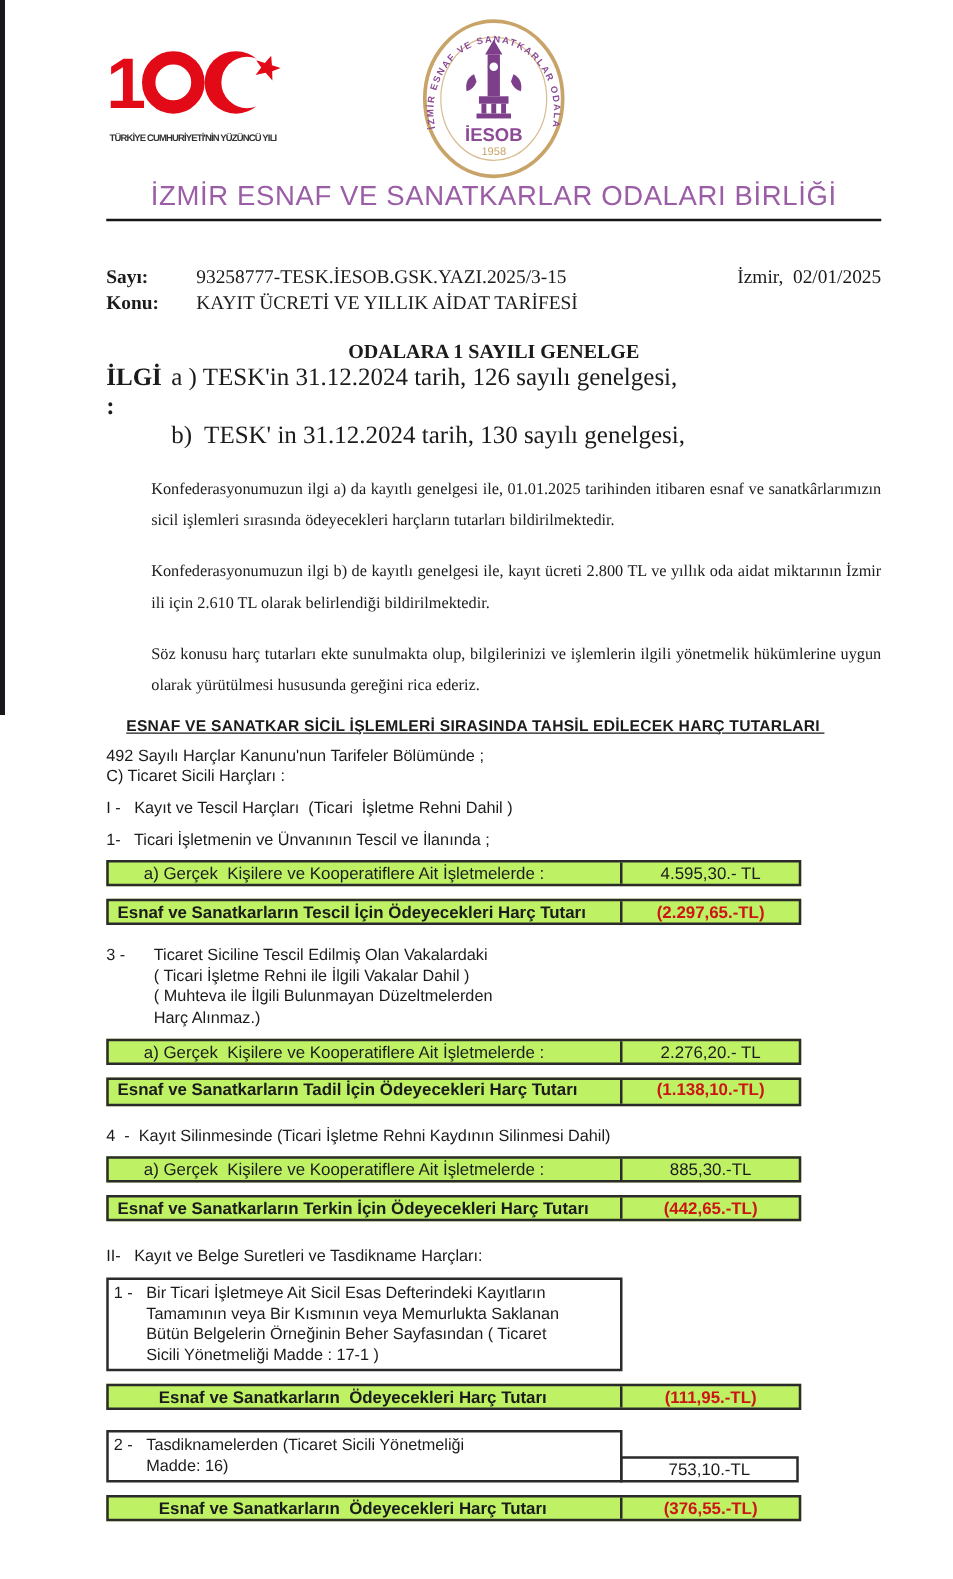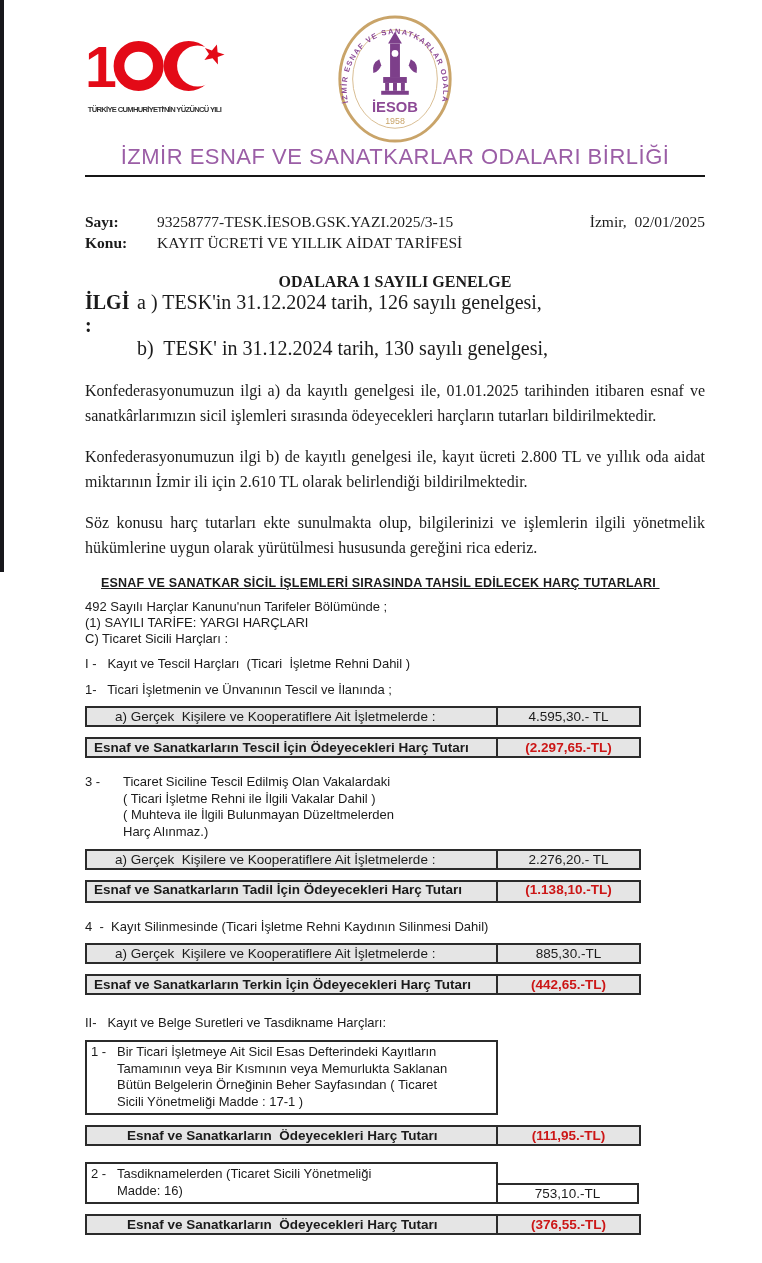--- a/index.html
+++ b/index.html
@@ -22,37 +22,37 @@
   .meta-row{display:flex;}
   .meta-label{font-weight:bold;width:72px;flex:0 0 72px;}
   .place-date{position:absolute;right:0;top:0;white-space:pre-wrap;}
 
   .circular-heading{margin-top:20px;text-align:center;font-weight:bold;font-size:16px;white-space:pre-wrap;}
 
   .ilgi{font-size:20px;line-height:23px;}
   .ilgi-row{display:flex;}
   .ilgi-label{font-weight:bold;width:52px;flex:0 0 52px;}
   .ilgi-b{padding-left:52px;white-space:pre-wrap;}
-  .para{margin-top:16px;font-size:16px;line-height:25px;text-align:justify;}
+  .para{margin-top:16px;font-size:13px;line-height:25px;text-align:justify;margin-left:36px;}
   .para.first{margin-top:18px;}
 
   
   .annex{font-family:"Liberation Sans",sans-serif;}
   .annex-heading{margin-top:14px;margin-left:16px;font-size:12.5px;font-weight:bold;
                  text-decoration:underline;letter-spacing:.2px;white-space:pre-wrap;}
   .intro{margin-top:9px;font-size:13px;line-height:16px;}
   .roman{margin-top:9px;font-size:13px;white-space:pre-wrap;}
   .item-line{margin-top:11px;font-size:13px;white-space:pre-wrap;}
 
   .hang{display:flex;margin-top:10px;font-size:13px;line-height:16.5px;}
   .hang .marker{flex:0 0 38px;white-space:pre-wrap;}
   .hang-lines div{white-space:pre-wrap;}
 
   .frow{display:flex;width:556px;border:2px solid #2b2b2b;box-sizing:border-box;height:21px;
-        font-size:13.5px;margin-top:9px;background:#e5e5e5;}
+        font-size:13.5px;margin-top:9px;background:#bef264;}
   .fcell-l{width:411px;flex:0 0 411px;border-right:2px solid #2b2b2b;display:flex;align-items:center;
            padding-left:28px;box-sizing:border-box;white-space:pre-wrap;overflow:hidden;}
   .fcell-v{flex:1;display:flex;align-items:center;justify-content:center;white-space:pre-wrap;}
   .total .fcell-l{font-weight:bold;padding-left:7px;}
   .total .fcell-v{font-weight:bold;color:#cc1616;}
   .total{margin-top:10px;}
   .total.tall{height:23px;}
   .total.tall .fcell-l,.total.tall .fcell-v{align-items:flex-end;padding-bottom:4px;}
 
   .dualbox{display:flex;width:556px;margin-top:10px;font-size:13px;}
@@ -138,21 +138,20 @@
 
     <p class="para first">Konfederasyonumuzun ilgi a) da kayıtlı genelgesi ile, 01.01.2025 tarihinden itibaren esnaf ve sanatkârlarımızın sicil işlemleri sırasında ödeyecekleri harçların tutarları bildirilmektedir.</p>
     <p class="para">Konfederasyonumuzun ilgi b) de kayıtlı genelgesi ile, kayıt ücreti 2.800 TL ve yıllık oda aidat miktarının İzmir ili için 2.610 TL olarak belirlendiği bildirilmektedir.</p>
     <p class="para">Söz konusu harç tutarları ekte sunulmakta olup, bilgilerinizi ve işlemlerin ilgili yönetmelik hükümlerine uygun olarak yürütülmesi hususunda gereğini rica ederiz.</p>
 
     <div class="annex">
       <div class="annex-heading">ESNAF VE SANATKAR SİCİL İŞLEMLERİ SIRASINDA TAHSİL EDİLECEK HARÇ TUTARLARI </div>
 
       <div class="intro">
         <div>492 Sayılı Harçlar Kanunu'nun Tarifeler Bölümünde ;</div>
-        <div>(1) SAYILI TARİFE: YARGI HARÇLARI</div>
         <div>C) Ticaret Sicili Harçları :</div>
       </div>
 
       <div class="roman">I -   Kayıt ve Tescil Harçları  (Ticari  İşletme Rehni Dahil )</div>
 
       <div class="item-line">1-   Ticari İşletmenin ve Ünvanının Tescil ve İlanında ;</div>
 
       <div class="frow">
         <div class="fcell-l">a) Gerçek  Kişilere ve Kooperatiflere Ait İşletmelerde :</div>
         <div class="fcell-v">4.595,30.- TL</div>

